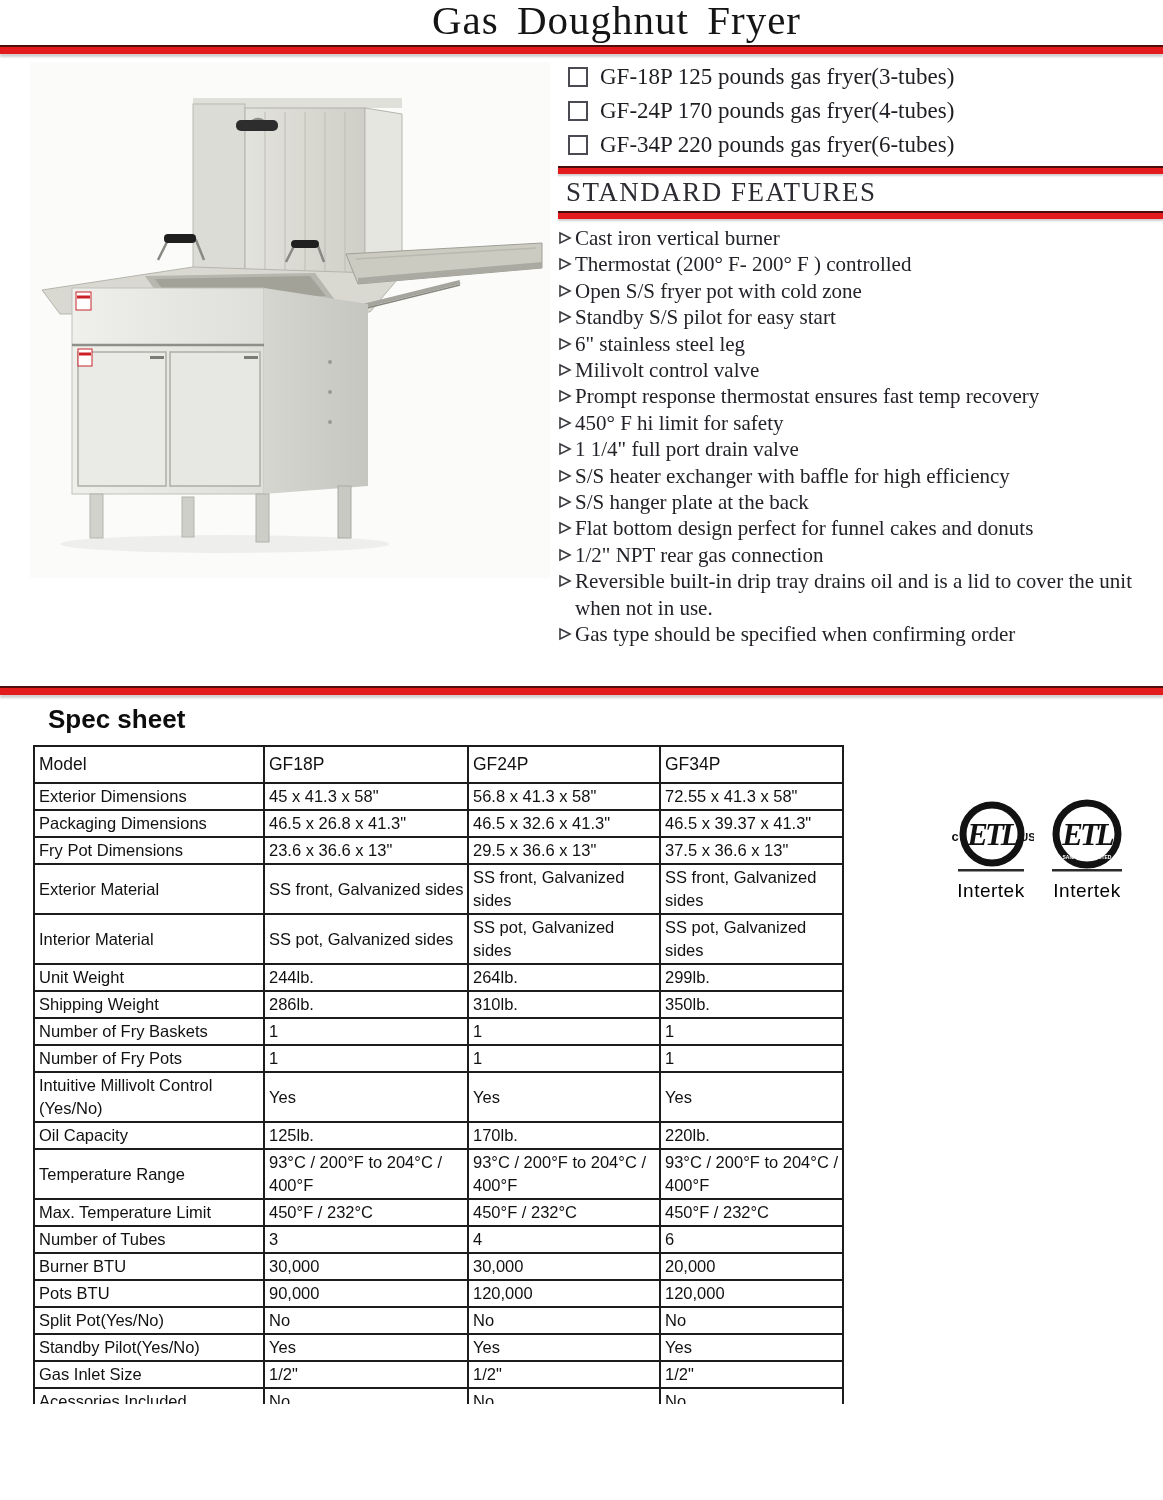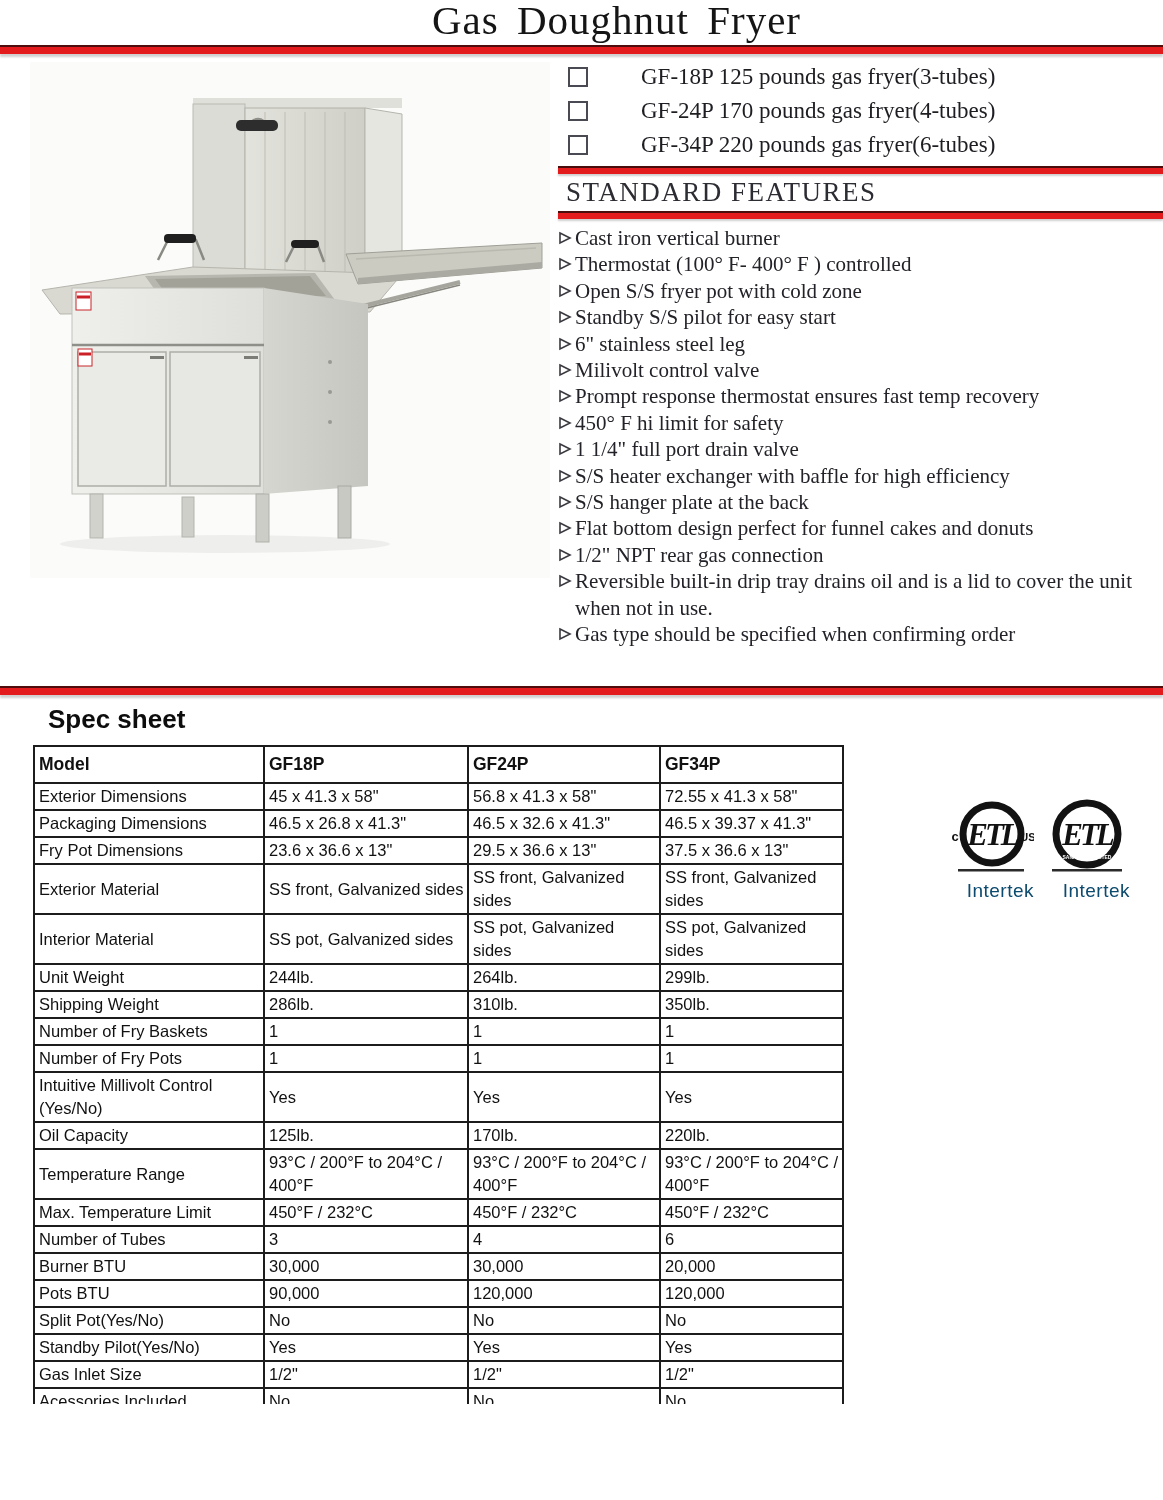--- a/index.html
+++ b/index.html
@@ -21,21 +21,21 @@
     padding-left:70px; margin:0; text-align:center;
     font-size:41px; font-weight:400; color:#151515; letter-spacing:1px; word-spacing:7px;
   }
 
   
   .photo { position:absolute; left:30px; top:62px; width:520px; height:516px; }
 
   
   .right-col { position:absolute; left:558px; top:58px; width:605px; }
   .models { list-style:none; margin:0; padding:2px 0 4px 10px; }
-  .models li { display:flex; align-items:center; height:34px; font-size:23px; color:#1d1d22;gap:41px; }
+  .models li { display:flex; align-items:center; height:34px; font-size:23px; color:#1d1d22; }
   .checkbox {
     width:16px; height:16px; border:2px solid #4a4a52; margin-right:12px;
     flex:0 0 auto; background:#fff;
   }
   .bar {
     height:6px; background:#e31b1c; border-top:2px solid #4a0d0e;
     box-shadow:0 2px 2px rgba(160,160,160,.5);
   }
   .features-heading {
     font-size:27px; font-weight:400; color:#2c2c33; letter-spacing:1.5px;
@@ -53,29 +53,29 @@
   }
   .spec-table {
     position:absolute; left:33px; top:745px; border-collapse:collapse;
     font-family:"Liberation Sans", sans-serif; font-size:16.5px; color:#111;
     border:2px solid #161616;
   }
   .spec-table th, .spec-table td {
     border:2px solid #1c1c1c; text-align:left; vertical-align:middle;
     line-height:23px; padding:1px 3px 1px 4px; font-weight:400;
   }
-  .spec-table th { font-weight:700; font-size:17.5px; padding:6px 3px 6px 4px; }
+  .spec-table th { font-weight:400; font-size:17.5px; padding:6px 3px 6px 4px; }
 
   
   .logos {
     position:absolute; left:948px; top:799px; display:flex; gap:10px;
     font-family:"Liberation Sans", sans-serif;
   }
   .logo { width:86px; text-align:center; }
-  .logo .brand { font-size:19px; color:#0c4a6e; margin-top:1px; letter-spacing:.5px;text-align:right; }
+  .logo .brand { font-size:19px; color:#000000; margin-top:1px; letter-spacing:.5px; }
 </style>
 </head>
 <body>
 
 <div class="page">
 
   <h1 class="page-title">Gas Doughnut Fryer</h1>
   <div class="rule rule-top"></div>
 
   <div class="photo">
@@ -181,21 +181,21 @@
             </svg>
           </span>
           <span>Cast iron vertical burner</span>
         </li>
       <li>
           <span class="arrow">
             <svg width="14" height="14">
               <path d="M2 2 L12 7 L2 12 Z" fill="none" stroke="#3a3a40" stroke-width="1.6"></path>
             </svg>
           </span>
-          <span>Thermostat (100° F- 400° F ) controlled</span>
+          <span>Thermostat (200° F- 200° F ) controlled</span>
         </li>
       <li>
           <span class="arrow">
             <svg width="14" height="14">
               <path d="M2 2 L12 7 L2 12 Z" fill="none" stroke="#3a3a40" stroke-width="1.6"></path>
             </svg>
           </span>
           <span>Open S/S fryer pot with cold zone</span>
         </li>
       <li>

